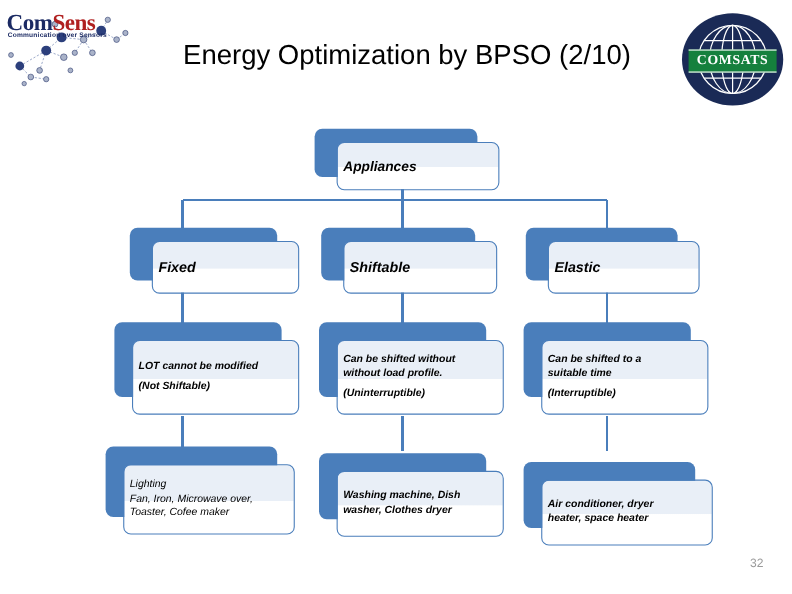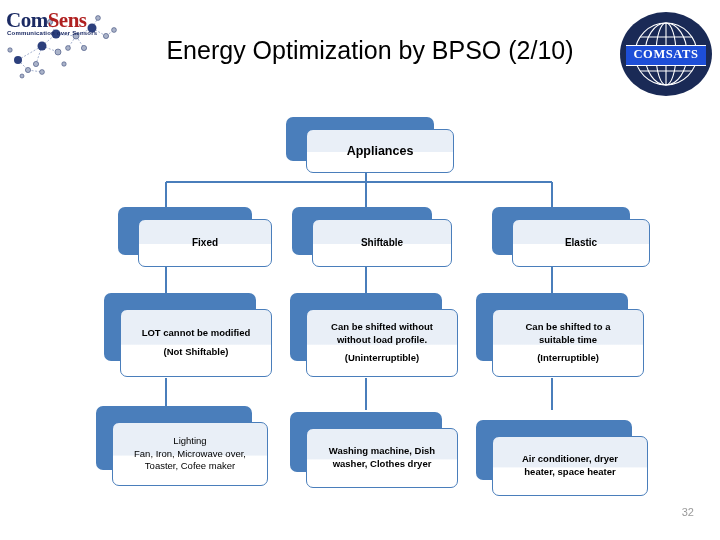--- a/index.html
+++ b/index.html
@@ -84,21 +84,21 @@
     border-radius: 50%;
     background: #1a2a56;
     overflow: hidden;
   }
   .comsats-banner {
     position: absolute;
     left: 6px;
     top: 33px;
     width: 80px;
     height: 19px;
-    background: #1d4ed8;
+    background: #15803d;
     border-top: 1.5px solid #ffffff;
     border-bottom: 1.5px solid #ffffff;
     color: #ffffff;
     font-family: "Liberation Serif", serif;
     font-weight: bold;
     font-size: 12.5px;
     letter-spacing: 0.6px;
     text-align: center;
     line-height: 16px;
   }
@@ -123,31 +123,31 @@
   }
   .node-front {
     position: absolute;
     background: linear-gradient(to bottom, #e9eff7 0%, #e9eff7 52%, #ffffff 53%, #ffffff 100%);
     border: 1.6px solid #4a7ebb;
     border-radius: 7px;
     box-sizing: border-box;
     display: flex;
     align-items: center;
     justify-content: center;
-    text-align: center;
     color: #000000;
+    font-style: italic;
   }
   .node-front .node-text {
     width: 100%;
     padding: 0 5px;
     box-sizing: border-box;
     line-height: 1.22;
   }
   .lvl1 .node-front { font-size: 12.5px; font-weight: bold; }
-  .lvl2 .node-front { font-size: 10px;   font-weight: bold; }
+  .lvl2 .node-front { font-size: 13px;   font-weight: bold; }
   .lvl3 .node-front { font-size: 9.5px;  font-weight: bold; }
   .lvl4 .node-front { font-size: 9.5px;  font-weight: normal; }
   .lvl4.bold-leaf .node-front { font-weight: bold; }
   .tline { line-height: 1.35; }
   .tline.gap { margin-top: 6px; }
 
   
   #page-number {
     position: absolute;
     right: 26px;
@@ -256,21 +256,21 @@
 
 <div class="node lvl2" style="left:292px; top:207px; width:160px; height:60px;">
   <div class="node-back" style="left:0; top:0; width:140px; height:48px;"></div>
   <div class="node-front" style="left:20px; top:12px; width:140px; height:48px;">
     <div class="node-text">
         <div class="tline">Shiftable</div>
       </div>
   </div>
 </div>
 
-<div class="node lvl2" style="left:492px; top:207px; width:158px; height:60px;">
+<div class="node lvl2" style="left:478px; top:207px; width:158px; height:60px;">
   <div class="node-back" style="left:0; top:0; width:138px; height:48px;"></div>
   <div class="node-front" style="left:20px; top:12px; width:138px; height:48px;">
     <div class="node-text">
         <div class="tline">Elastic</div>
       </div>
   </div>
 </div>
 
 <div class="node lvl3" style="left:104px; top:293px; width:168px; height:84px;">
   <div class="node-back" style="left:0; top:0; width:152px; height:68px;"></div>

